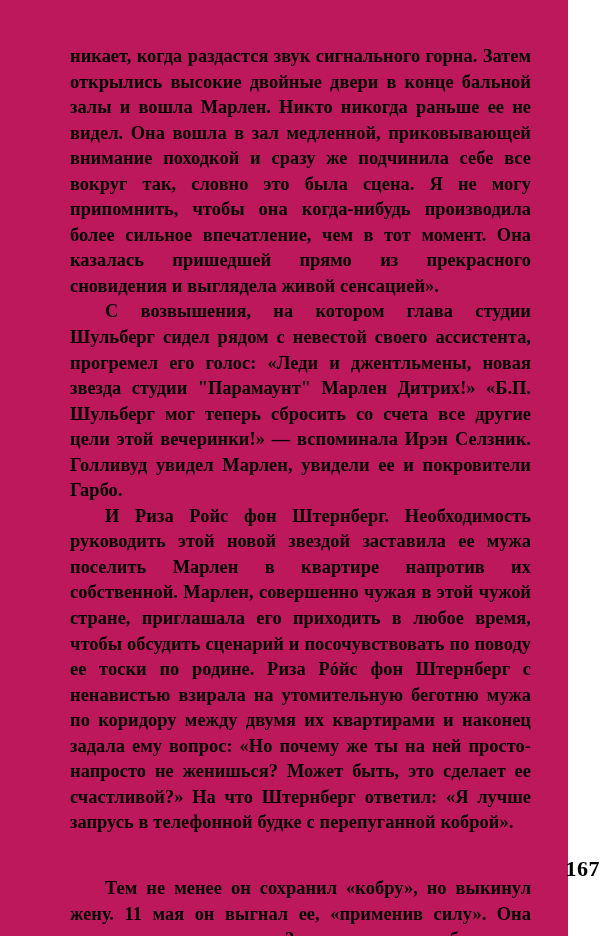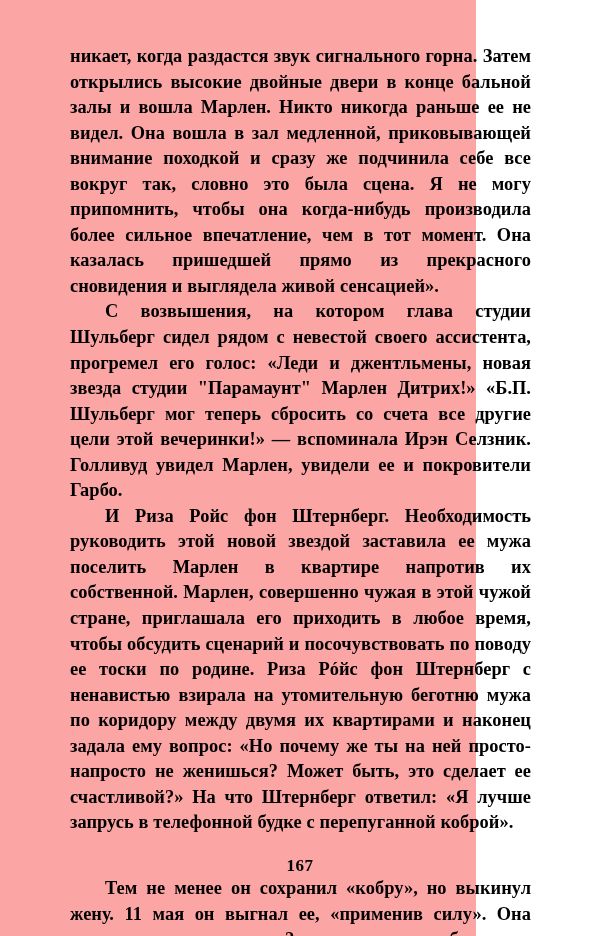--- a/index.html
+++ b/index.html
@@ -10,23 +10,23 @@
     width: 600px;
     height: 936px;
     background: #ffffff;
     font-family: "Liberation Serif", "DejaVu Serif", serif;
     color: #000000;
     overflow: hidden;
   }
 
   .page {
     position: relative;
-    width: 476px;
+    width: 568px;
     height: 936px;
-    background: #fca5a5;
+    background: #be185d;
     box-sizing: border-box;
   }
 
   .text-block {
     position: absolute;
     left: 70px;
     top: 44px;
     width: 461px;
   }
 
@@ -52,22 +52,22 @@
   .para.hyphen-end {
     text-align-last: justify;
     margin-top: 40px;
   }
 
   .page-number {
     position: absolute;
     left: 0;
     top: 856px;
     width: 600px;
-    text-align: center;
-    font-size: 17px;
+    text-align: right;
+    font-size: 22px;
     font-weight: 700;
     font-family: "Liberation Serif", "DejaVu Serif", serif;
     letter-spacing: 0.5px;
   }
 </style>
 </head>
 <body>
 
 <div class="page">
 

